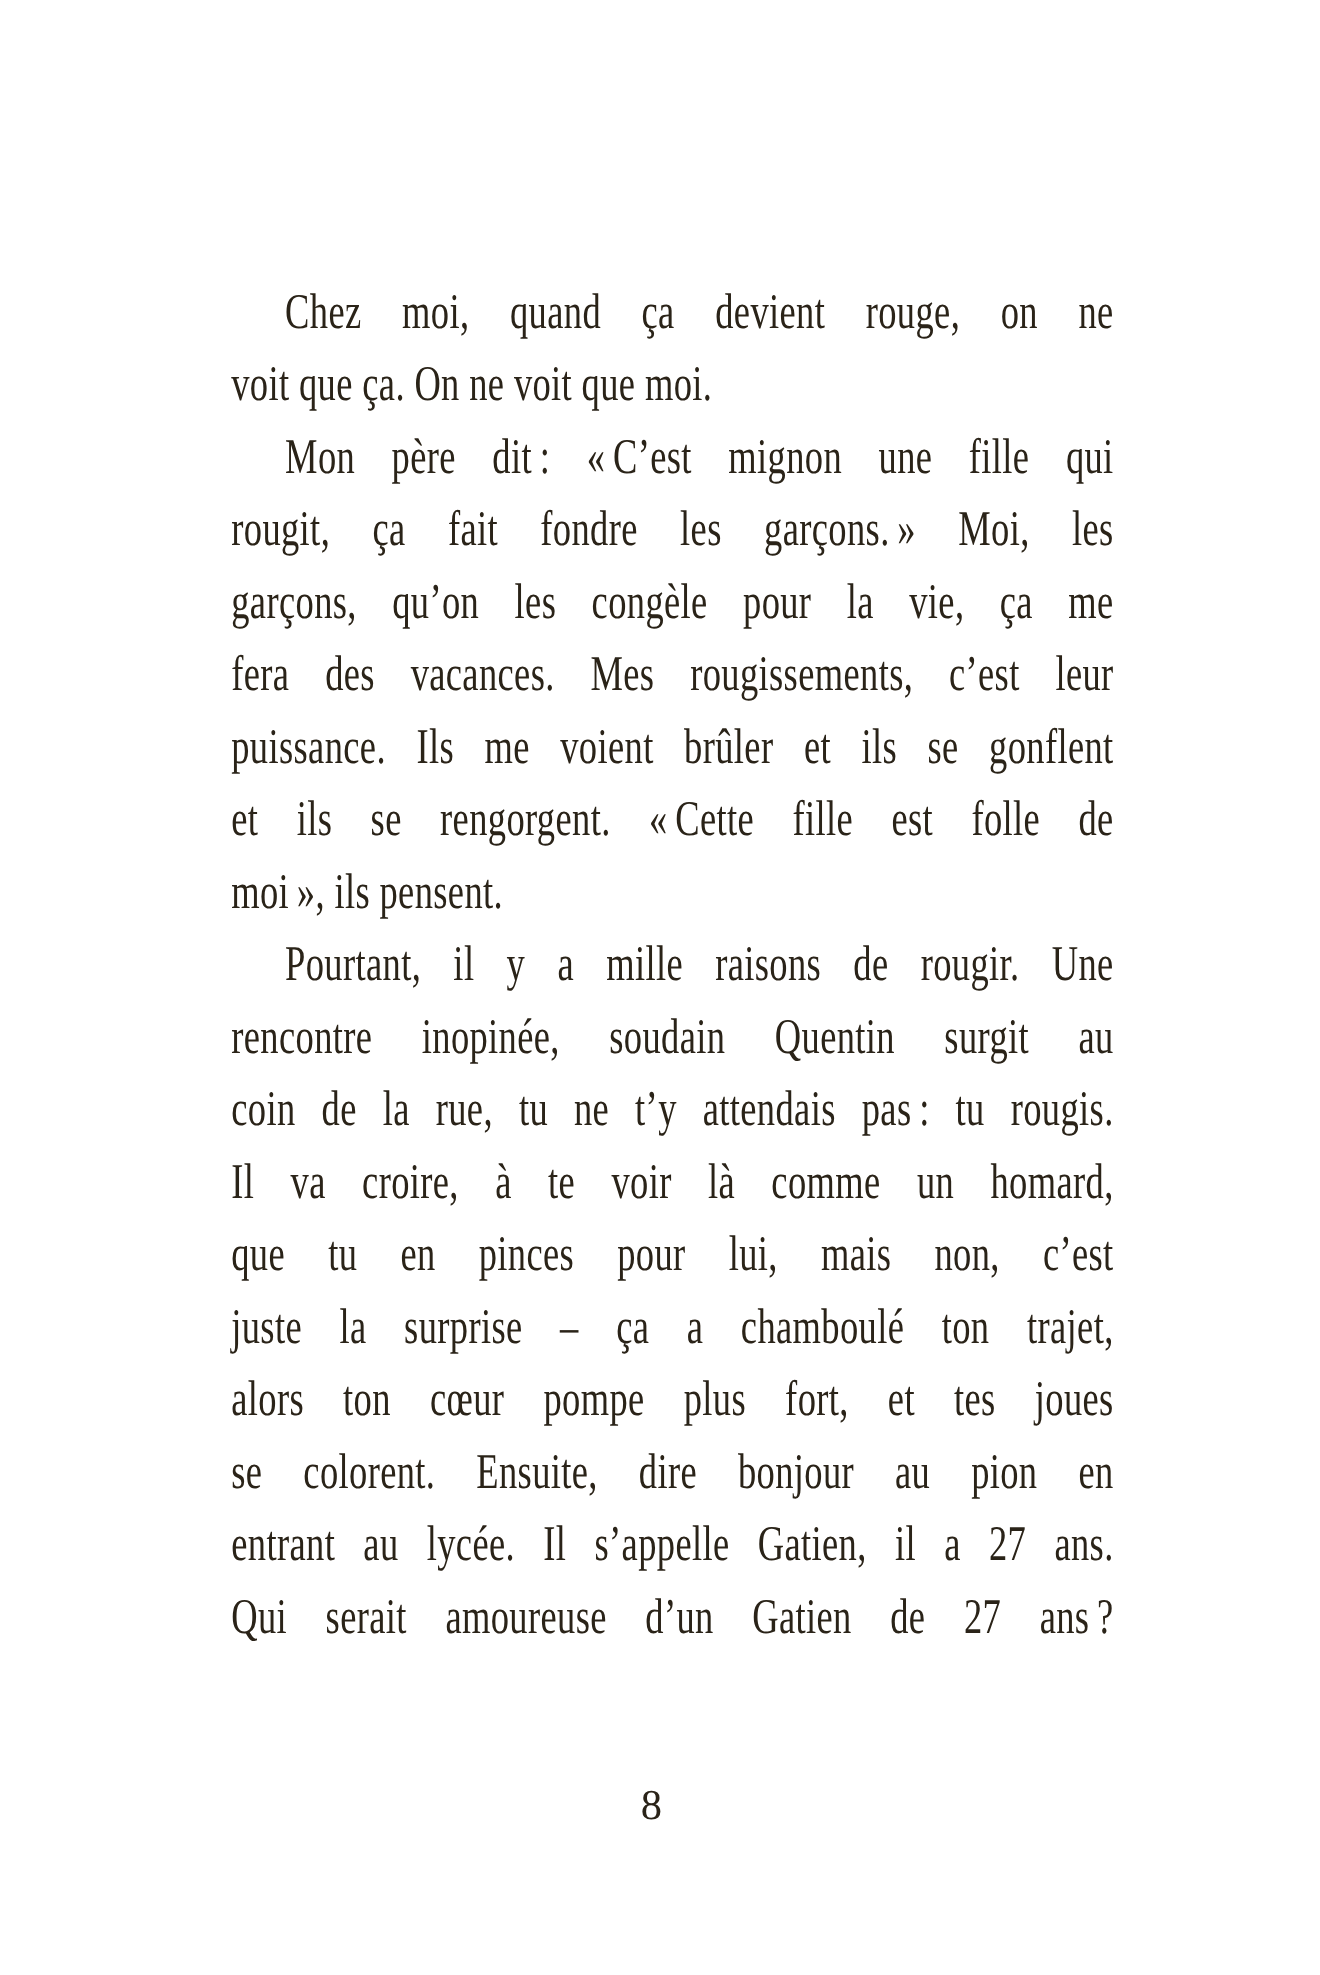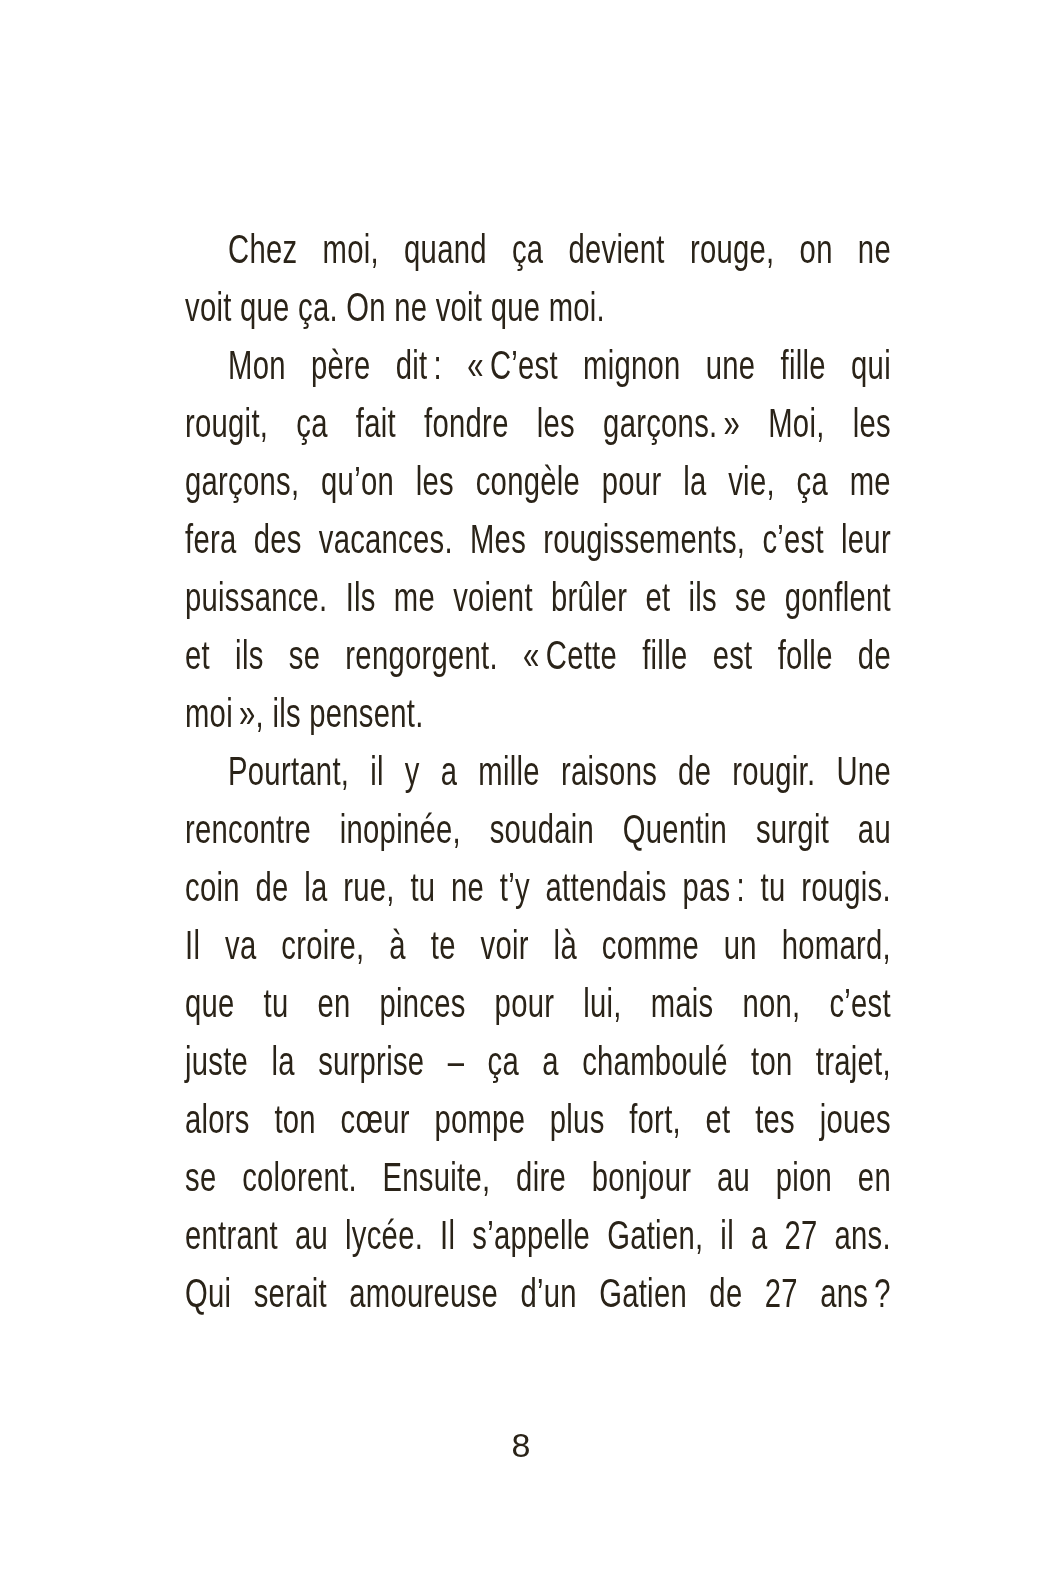--- a/index.html
+++ b/index.html
@@ -6,21 +6,21 @@
     margin: 0;
     padding: 0;
     background: #ffffff;
   }
   .page {
     position: relative;
     width: 1056px;
     height: 1580px;
     background: #ffffff;
     overflow: hidden;
-    font-family: Liberation Sans, sans-serif;
+    font-family: Liberation Serif, serif;
     color: #2a2318;
   }
   
   .text-block {
     position: absolute;
     left: 185px;
     top: 220px;
     width: 967px;            
     transform: scaleX(0.73);
     transform-origin: 0 0;

